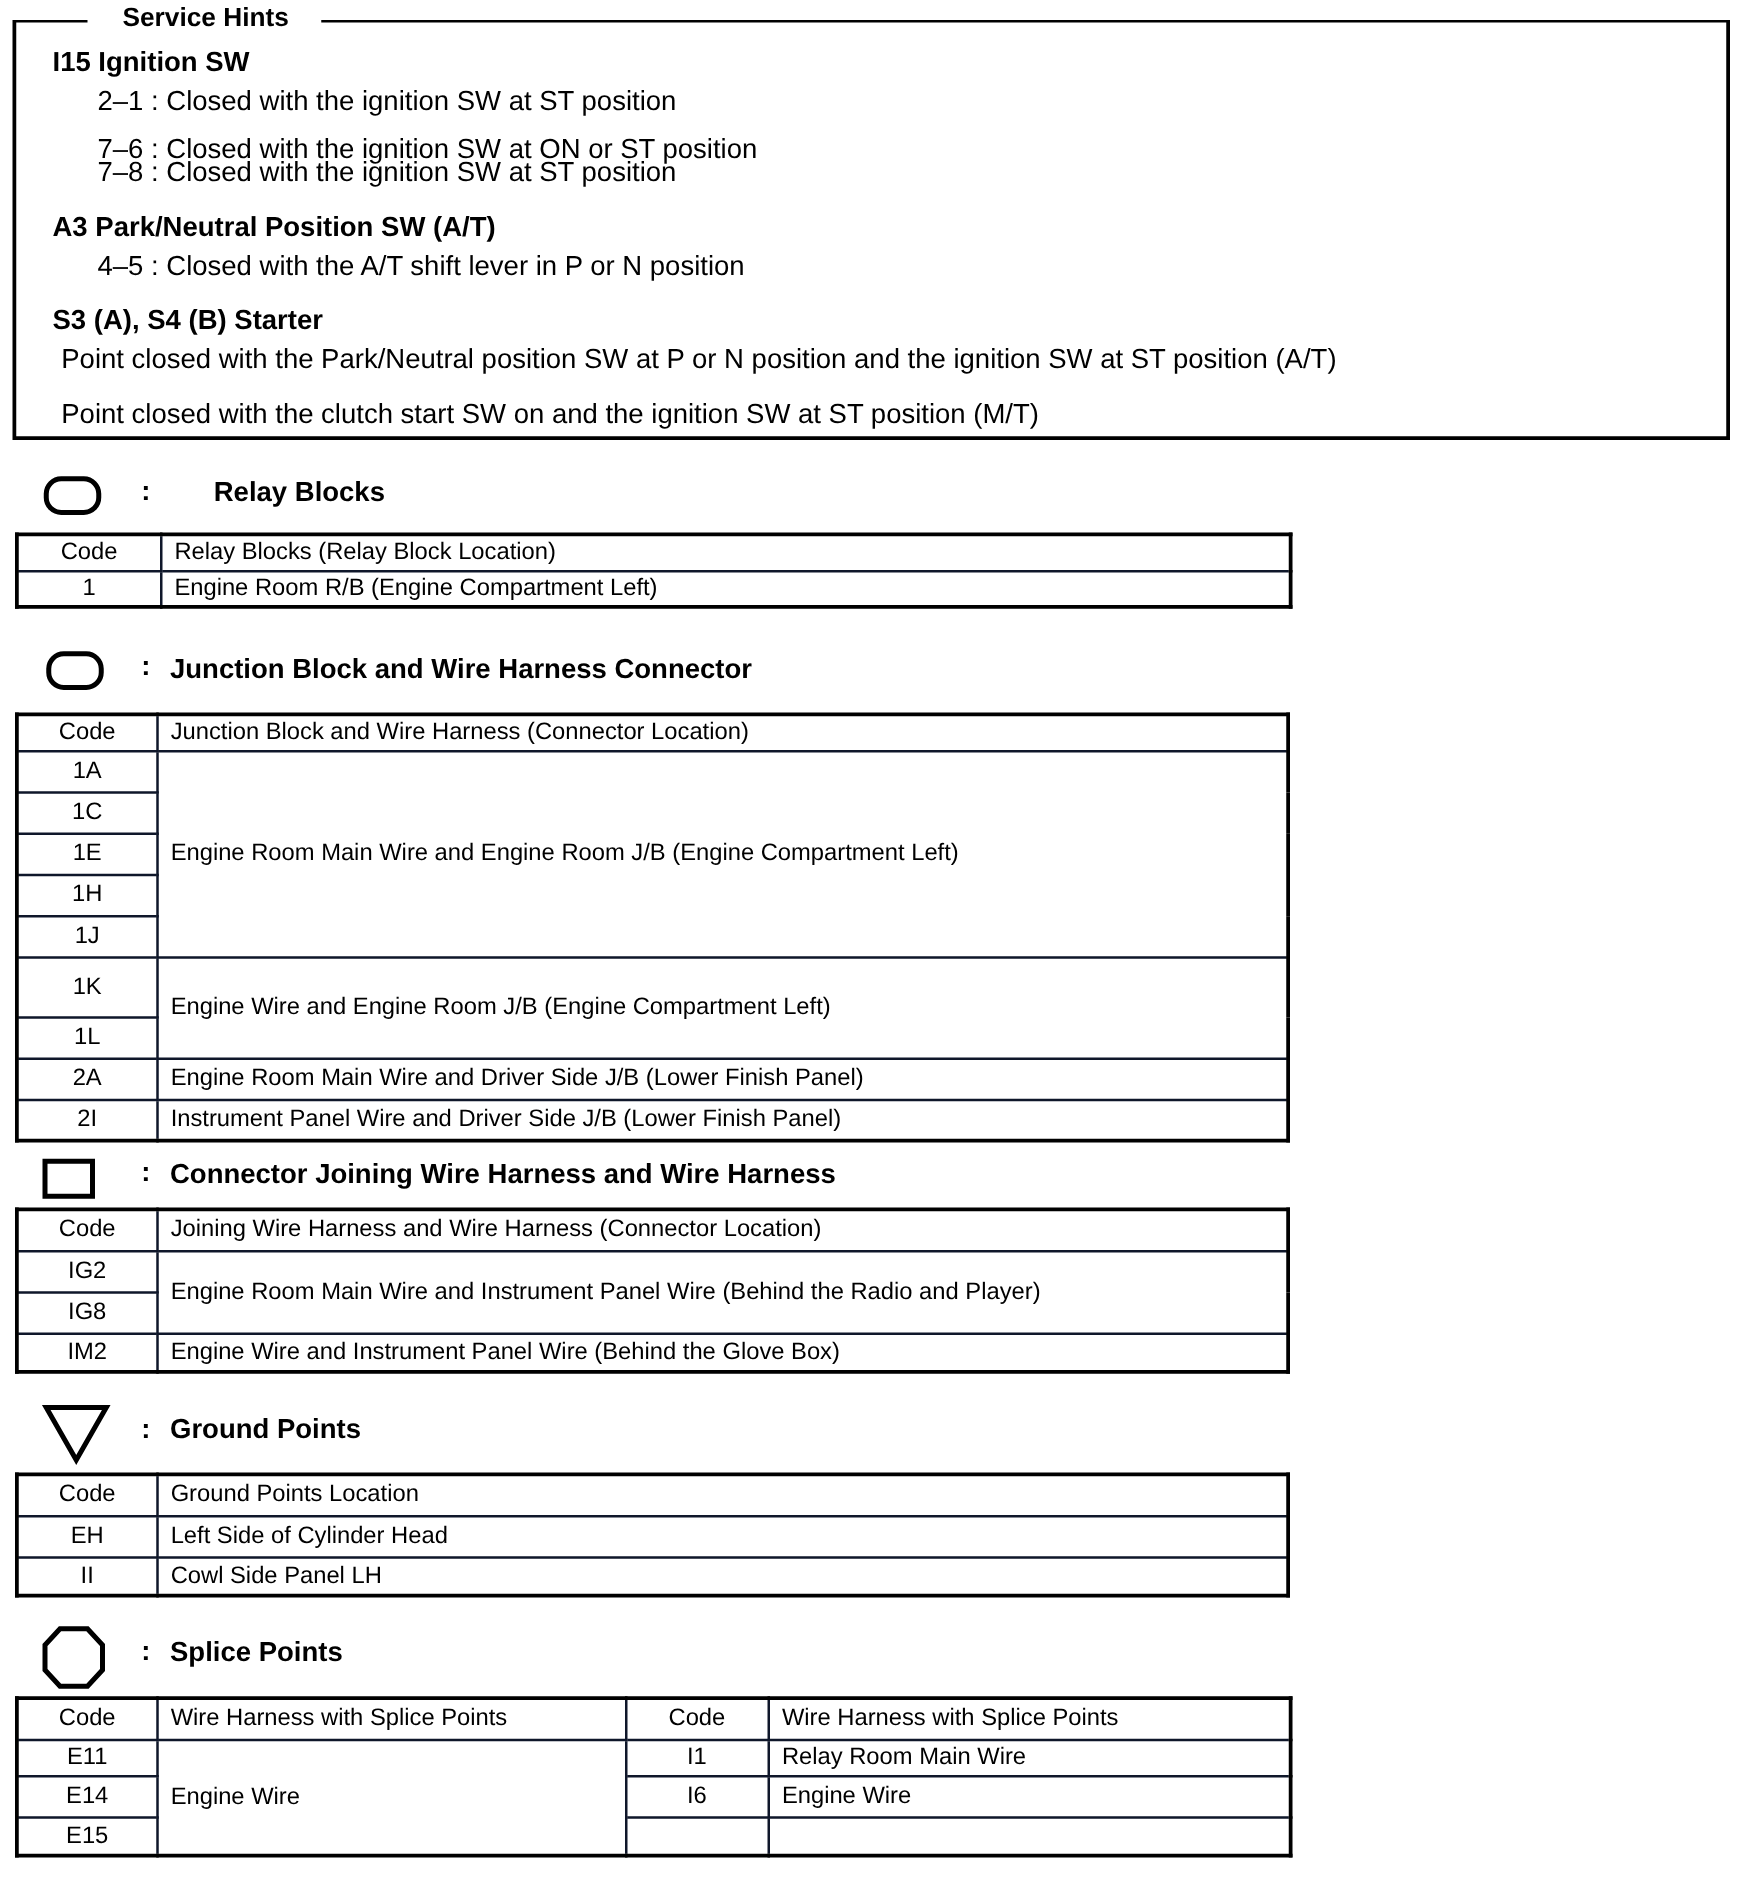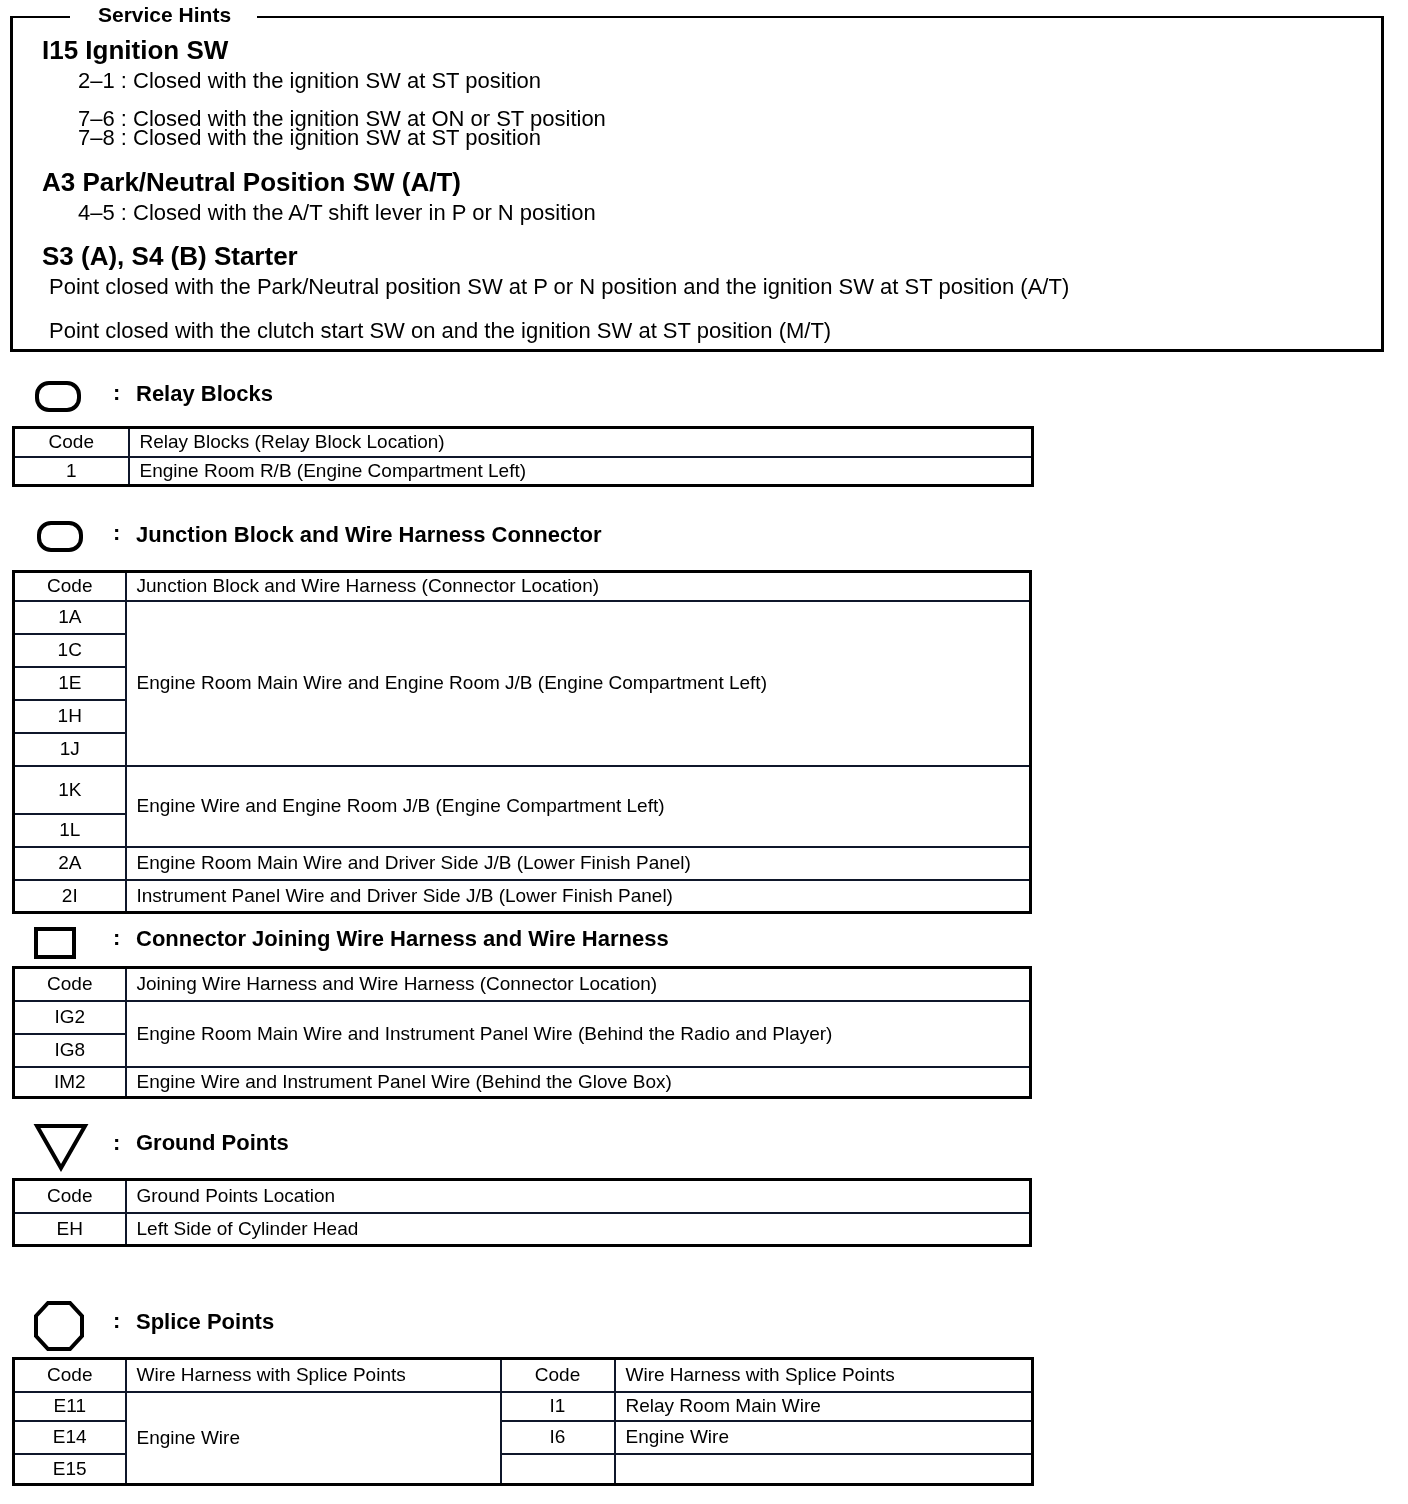--- a/index.html
+++ b/index.html
@@ -5,21 +5,21 @@
   html, body { margin:0; padding:0; background:#ffffff; }
   body { width:1408px; height:1504px; position:relative; overflow:hidden;
          font-family:"Liberation Sans", sans-serif; color:#000; }
   .abs { position:absolute; }
 
   
   .hints-box { position:absolute; left:10px; top:16px; width:1374px; height:336px;
                border:3px solid #000; border-top-width:2px; box-sizing:border-box; }
   .hints-title { position:absolute; left:70px; top:2px; padding:0 26px 0 28px; background:#fff;
                  font-size:21px; font-weight:bold; line-height:24px; }
-  .hint-head { position:absolute; left:42px; font-size:26px; font-weight:bold; line-height:26px; }
+  .hint-head { position:absolute; left:42px; font-size:22px; font-weight:bold; line-height:26px; }
   .hint-line { position:absolute; font-size:22px; line-height:26px; white-space:nowrap; }
 
   
   .sec-icon { position:absolute; }
   .sec-colon { position:absolute; font-size:22px; font-weight:bold; }
   .sec-title { position:absolute; left:136px; font-size:22px; font-weight:bold; line-height:26px; white-space:nowrap; }
 
   
   table.grid { position:absolute; left:12px; border-collapse:collapse; border:3px solid #000; }
   table.grid td { border:2px solid #0f172a; font-size:19px; line-height:20px; padding:0 10px;
@@ -42,21 +42,21 @@
 <div class="hint-line" style="left:78px; top:200px;">4–5 : Closed with the A/T shift lever in P or N position</div>
 
 <div class="hint-head" style="top:243px;">S3 (A), S4 (B)  Starter</div>
 <div class="hint-line" style="left:49px; top:274px;">Point closed with the Park/Neutral position SW at P or N position and the ignition SW at ST position (A/T)</div>
 <div class="hint-line" style="left:49px; top:302px;margin-top:16px;">Point closed with the clutch start SW on and the ignition SW at ST position (M/T)</div>
 
 <svg class="sec-icon" style="left:34px; top:380px;" width="48" height="34">
   <rect x="3" y="3" width="42" height="27" rx="12" ry="12" fill="none" stroke="#000" stroke-width="4"></rect>
 </svg>
 <div class="sec-colon" style="left:113px; top:380px;">:</div>
-<div class="sec-title" style="top:381px;">Relay Blocks</div>
+<div class="sec-title" style="top:381px;margin-left:35px;">Relay Blocks</div>
 
 <table class="grid" style="top:426px; width:1022px;">
   <tbody>
       <tr>
     <td class="code" style="width:115px;">Code</td>
     <td class="desc">Relay Blocks (Relay Block Location)</td>
   </tr>
   <tr>
     <td class="code">1</td>
     <td class="desc">Engine Room R/B (Engine Compartment Left)</td>
@@ -145,20 +145,24 @@
 <table class="grid" style="top:1178px; width:1020px;">
   <tbody>
       <tr>
     <td class="code" style="height:33px">Code</td>
     <td class="desc">Ground Points Location</td>
   </tr>
   <tr>
     <td class="code" style="height:33px">EH</td>
     <td class="desc">Left Side of Cylinder Head</td>
   </tr>
+  <tr>
+    <td class="code" style="height:31px">II</td>
+    <td class="desc">Cowl Side Panel LH</td>
+  </tr>
 </tbody>
   </table>
 
 <svg class="sec-icon" style="left:32px; top:1300px;" width="54" height="52">
   <polygon points="16,3 38,3 50,16 50,36 38,49 16,49 4,36 4,16" fill="none" stroke="#000" stroke-width="4"></polygon>
 </svg>
 <div class="sec-colon" style="left:113px; top:1308px;">:</div>
 <div class="sec-title" style="top:1309px;">Splice Points</div>
 
 <table class="grid" style="top:1357px; width:1022px;">

